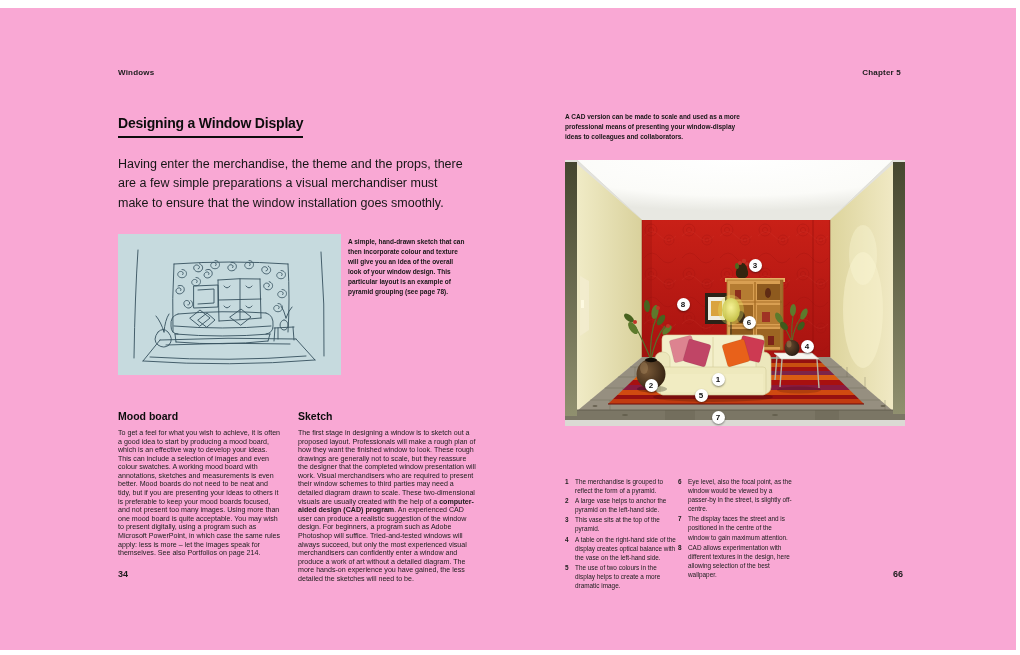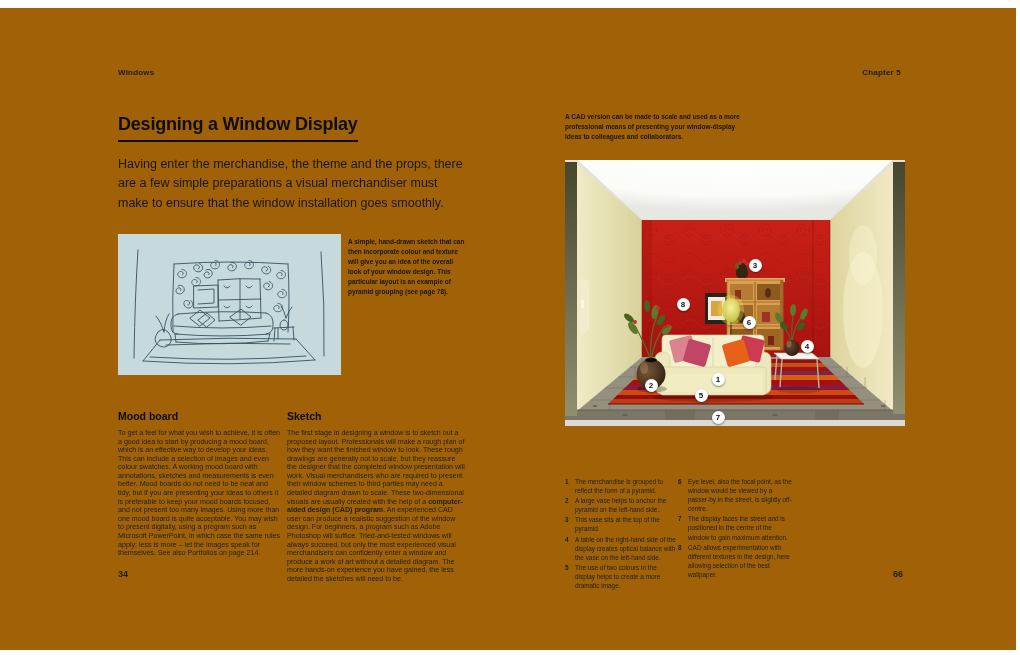--- a/index.html
+++ b/index.html
@@ -1,20 +1,20 @@
 <!DOCTYPE html>
 <html><head>
 <meta charset="utf-8">
 <style>
   html,body{margin:0;padding:0;width:1020px;height:655px;background:#ffffff;overflow:hidden;
     font-family:"Liberation Sans","DejaVu Sans",sans-serif;color:#1c1c1c;}
-  .spread{position:absolute;left:0;top:8px;right:4px;bottom:5px;background:#a16207;}
+  .spread{position:absolute;left:0;top:8px;right:4px;bottom:5px;background:#f9a8d4;}
   .abs{position:absolute;}
   .running-head{font-size:8px;font-weight:700;letter-spacing:.2px;}
-  .page-title{font-size:18px;font-weight:700;letter-spacing:-.2px;color:#0d0d0d;
+  .page-title{font-size:14px;font-weight:700;letter-spacing:-.2px;color:#0d0d0d;
     border-bottom:2.5px solid #0d0d0d;padding-bottom:5px;display:inline-block;}
   .intro{font-size:12.5px;line-height:1.55;color:#161616;}
   .small-caption{font-size:6.5px;font-weight:700;line-height:1.55;color:#161616;}
   .col-head{font-size:10.5px;font-weight:700;margin:10px 0 7px 0;color:#0d0d0d;}
   .col-body{font-size:7.1px;line-height:1.21;color:#202020;}
   .col-body b{font-weight:700;}
   .pageno{font-size:9px;font-weight:700;}
   .sketch-figure{left:118px;top:226px;width:223px;height:141px;background:#c6dade;}
   .cad-figure{left:565px;top:152px;width:340px;height:266px;}
   .callout{position:absolute;width:13px;height:13px;border-radius:50%;background:#ffffff;
@@ -107,21 +107,21 @@
     </svg>
   </div>
 
   <div class="abs small-caption" style="left:348px;top:229px;width:118px;">A simple, hand-drawn sketch that can then incorporate colour and texture will give you an idea of the overall look of your window design. This particular layout is an example of pyramid grouping (see page 78).</div>
 
   <div class="abs" style="left:118px;top:392px;width:163px;">
     <h3 class="col-head">Mood board</h3>
     <div class="col-body">To get a feel for what you wish to achieve, it is often a good idea to start by producing a mood board, which is an effective way to develop your ideas. This can include a selection of images and even colour swatches. A working mood board with annotations, sketches and measurements is even better. Mood boards do not need to be neat and tidy, but if you are presenting your ideas to others it is preferable to keep your mood boards focused, and not present too many images. Using more than one mood board is quite acceptable. You may wish to present digitally, using a program such as Microsoft PowerPoint, in which case the same rules apply: less is more – let the images speak for themselves. See also Portfolios on page 214.</div>
   </div>
 
-  <div class="abs" style="left:287px;top:392px;width:180px;">
+  <div class="abs" style="left:298px;top:392px;width:180px;">
     <h3 class="col-head">Sketch</h3>
     <div class="col-body"><span>The first stage in designing a window is to sketch out a proposed layout. Professionals will make a rough plan of how they want the finished window to look. These rough drawings are generally not to scale, but they reassure the designer that the completed window presentation will work. Visual merchandisers who are required to present their window schemes to third parties may need a detailed diagram drawn to scale. These two-dimensional visuals are usually created with the help of a </span><b>computer-aided design (CAD) program</b><span>. An experienced CAD user can produce a realistic suggestion of the window design. For beginners, a program such as Adobe Photoshop will suffice. Tried-and-tested windows will always succeed, but only the most experienced visual merchandisers can confidently enter a window and produce a work of art without a detailed diagram. The more hands-on experience you have gained, the less detailed the sketches will need to be.</span></div>
   </div>
 
   <div class="abs pageno" style="left:118px;top:561px;">34</div>
 
   <div class="abs running-head" style="right:115px;top:60px;">Chapter 5</div>
 
   <div class="abs small-caption" style="left:565px;top:104px;width:182px;">A CAD version can be made to scale and used as a more professional means of presenting your window-display ideas to colleagues and collaborators.</div>
 

